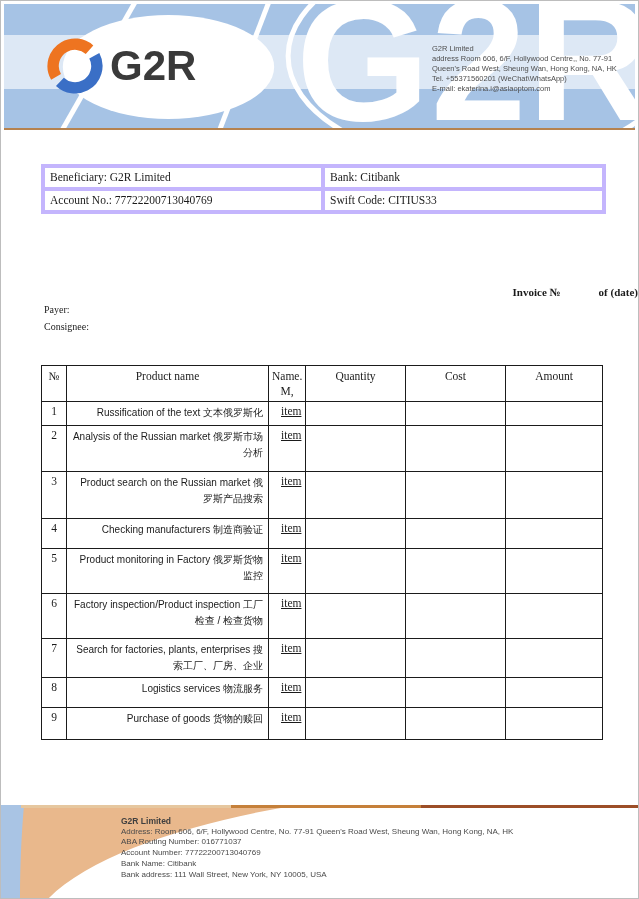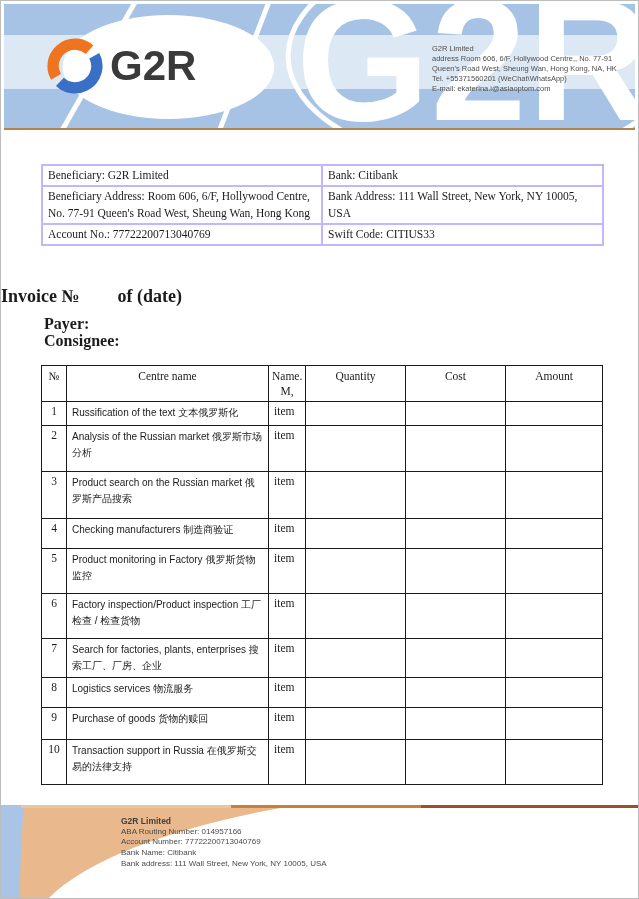--- a/index.html
+++ b/index.html
@@ -26,43 +26,43 @@
     position:absolute;left:428px;top:40px;width:200px;
     font-family:"Liberation Sans",sans-serif;font-size:7.5px;line-height:10px;color:#4e4e4e;
   }
   .banner-rule{position:absolute;top:127px;left:3px;right:3px;height:2px;background:#b5824f;}
 
   
   .bank-table{
     position:absolute;left:40px;top:163px;width:561px;border-collapse:collapse;table-layout:fixed;
     font-size:11.5px;line-height:17px;
   }
-  .bank-table td{border:2px solid #c4b5fd;vertical-align:top;padding:1px 5px;}
-
-  
-  .title{position:absolute;top:285px;left:0;width:100%;text-align:left;font-size:18px;font-weight:700;}
+  .bank-table td{border:4px solid #c4b5fd;vertical-align:top;padding:1px 5px;}
+
+  
+  .title{position:absolute;top:285px;left:0;width:100%;text-align:right;font-size:11px;font-weight:700;}
   .title .gap{display:inline-block;width:38px;}
-  .payer-block{position:absolute;left:43px;top:314px;font-size:16px;line-height:17px;font-weight:bold;}
+  .payer-block{position:absolute;left:43px;top:300px;font-size:10px;line-height:17px;}
 
   
   .items-table{
     position:absolute;left:40px;top:364px;width:561px;border-collapse:collapse;table-layout:fixed;
     font-size:11.5px;line-height:15px;
   }
   .items-table td,.items-table th{border:1px solid #1b1b1b;vertical-align:top;padding:2px 3px;font-weight:400;}
   .items-table th{text-align:center;padding-top:3px;}
   .c-no{width:25px;text-align:center;}
   .c-prod{width:202px;}
   .c-unit{width:37px;}
   .c-qty{width:100px;}
   .c-cost{width:100px;}
   .c-amt{width:97px;}
-  td.prod{font-family:"Liberation Sans",sans-serif;font-size:10px;line-height:16px;padding:3px 5px;}
+  td.prod{font-family:"Liberation Sans",sans-serif;font-size:10px;line-height:16px;padding:3px 5px;text-align:right;}
   td.no{text-align:center;}
-  td.unit{padding-left:5px;}
+  td.unit{padding-left:12px;text-decoration:underline;}
 
   
   .footer-deco{position:absolute;left:0;top:802px;width:639px;height:97px;}
   .footer-text{
     position:absolute;left:120px;top:815px;width:470px;
     font-family:"Liberation Sans",sans-serif;font-size:8px;line-height:10.7px;color:#4a4a4a;
   }
   .footer-company{font-weight:700;font-size:8.5px;color:#3f3f3f;}
 </style>
 </head>
@@ -100,24 +100,20 @@
 
   <table class="bank-table">
     <colgroup>
         <col style="width:280px">
         <col style="width:281px">
       </colgroup>
     <tbody>
         <tr>
       <td>Beneficiary: G2R Limited</td>
       <td>Bank: Citibank</td>
-    </tr>
-    <tr>
-      <td>Beneficiary Address: Room 606, 6/F, Hollywood Centre, No. 77-91 Queen's Road West, Sheung Wan, Hong Kong</td>
-      <td>Bank Address:  111 Wall Street, New York, NY 10005, USA</td>
     </tr>
     <tr>
       <td>Account No.: 77722200713040769</td>
       <td>Swift Code: CITIUS33</td>
     </tr>
   </tbody>
     </table>
 
   <div class="title">
     <span>Invoice №</span><span class="gap"></span><span>of (date)</span>
@@ -133,21 +129,21 @@
       <col class="c-no">
         <col class="c-prod">
         <col class="c-unit">
         <col class="c-qty">
         <col class="c-cost">
         <col class="c-amt">
     </colgroup>
     <tbody>
         <tr style="height:31px">
       <th>№</th>
-      <th>Centre name</th>
+      <th>Product name</th>
       <th>Name. M,</th>
       <th>Quantity</th>
       <th>Cost</th>
       <th>Amount</th>
     </tr>
     <tr style="height:24px">
       <td class="no">1</td>
       <td class="prod">Russification of the text 文本俄罗斯化</td>
       <td class="unit">item</td>
       <td></td>
@@ -206,45 +202,38 @@
       <td class="no">8</td>
       <td class="prod">Logistics services 物流服务</td>
       <td class="unit">item</td>
       <td></td>
       <td></td>
       <td></td>
     </tr>
     <tr style="height:32px">
       <td class="no">9</td>
       <td class="prod">Purchase of goods 货物的赎回</td>
-      <td class="unit">item</td>
-      <td></td>
-      <td></td>
-      <td></td>
-    </tr>
-    <tr style="height:45px">
-      <td class="no">10</td>
-      <td class="prod">Transaction support in Russia 在俄罗斯交易的法律支持</td>
       <td class="unit">item</td>
       <td></td>
       <td></td>
       <td></td>
     </tr>
   </tbody>
     </table>
 
   <svg class="footer-deco" viewBox="0 0 639 97" preserveAspectRatio="none">
     <rect x="0" y="0" width="639" height="97" fill="#ffffff"></rect>
     <path d="M0,2 L70,2 C40,32 27,62 23,97 L0,97 Z" fill="#a9c4e4"></path>
     <path d="M23,2 L298,2 C195,18 88,52 46,97 L19,97 C19,58 21,25 23,2 Z" fill="#e9b88c"></path>
     <rect x="20" y="2" width="210" height="3" fill="#e6c79f"></rect>
     <rect x="230" y="2" width="190" height="3" fill="#c5803a"></rect>
     <rect x="420" y="2" width="219" height="3" fill="#9c4e27"></rect>
   </svg>
   <div class="footer-text">
     <div class="footer-company">G2R Limited</div>
-    <div>ABA Routing Number: 014957166</div>
+    <div>Address: Room 606, 6/F, Hollywood Centre, No. 77-91 Queen's Road West, Sheung Wan, Hong Kong, NA, HK</div>
+    <div>ABA Routing Number: 016771037</div>
     <div>Account Number:  77722200713040769</div>
     <div>Bank Name: Citibank</div>
     <div>Bank address: 111 Wall Street, New York, NY 10005, USA</div>
   </div>
 
 </div>
 
 </body></html>

